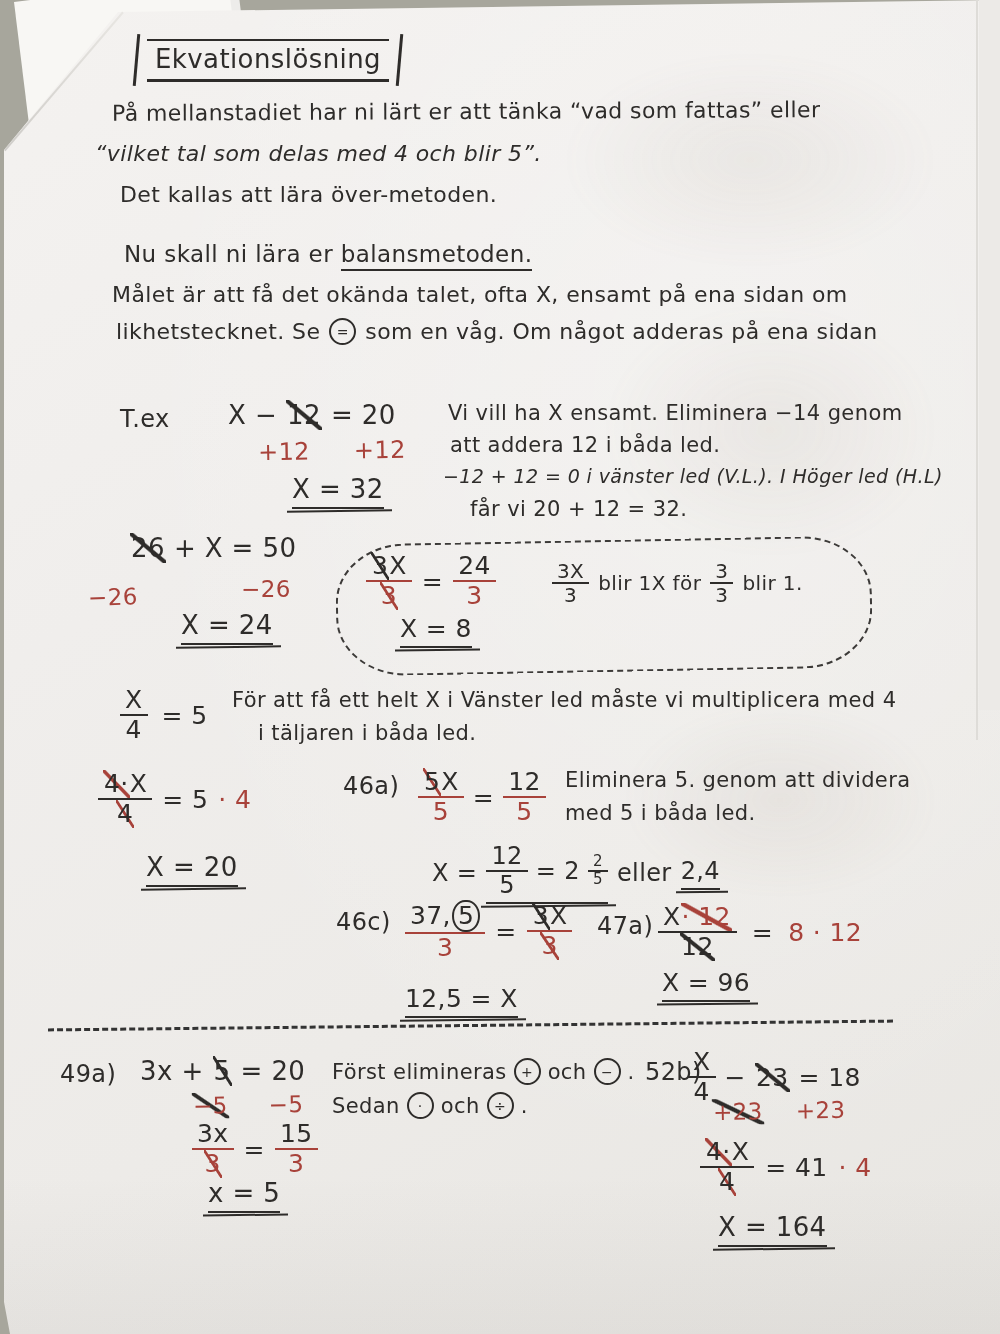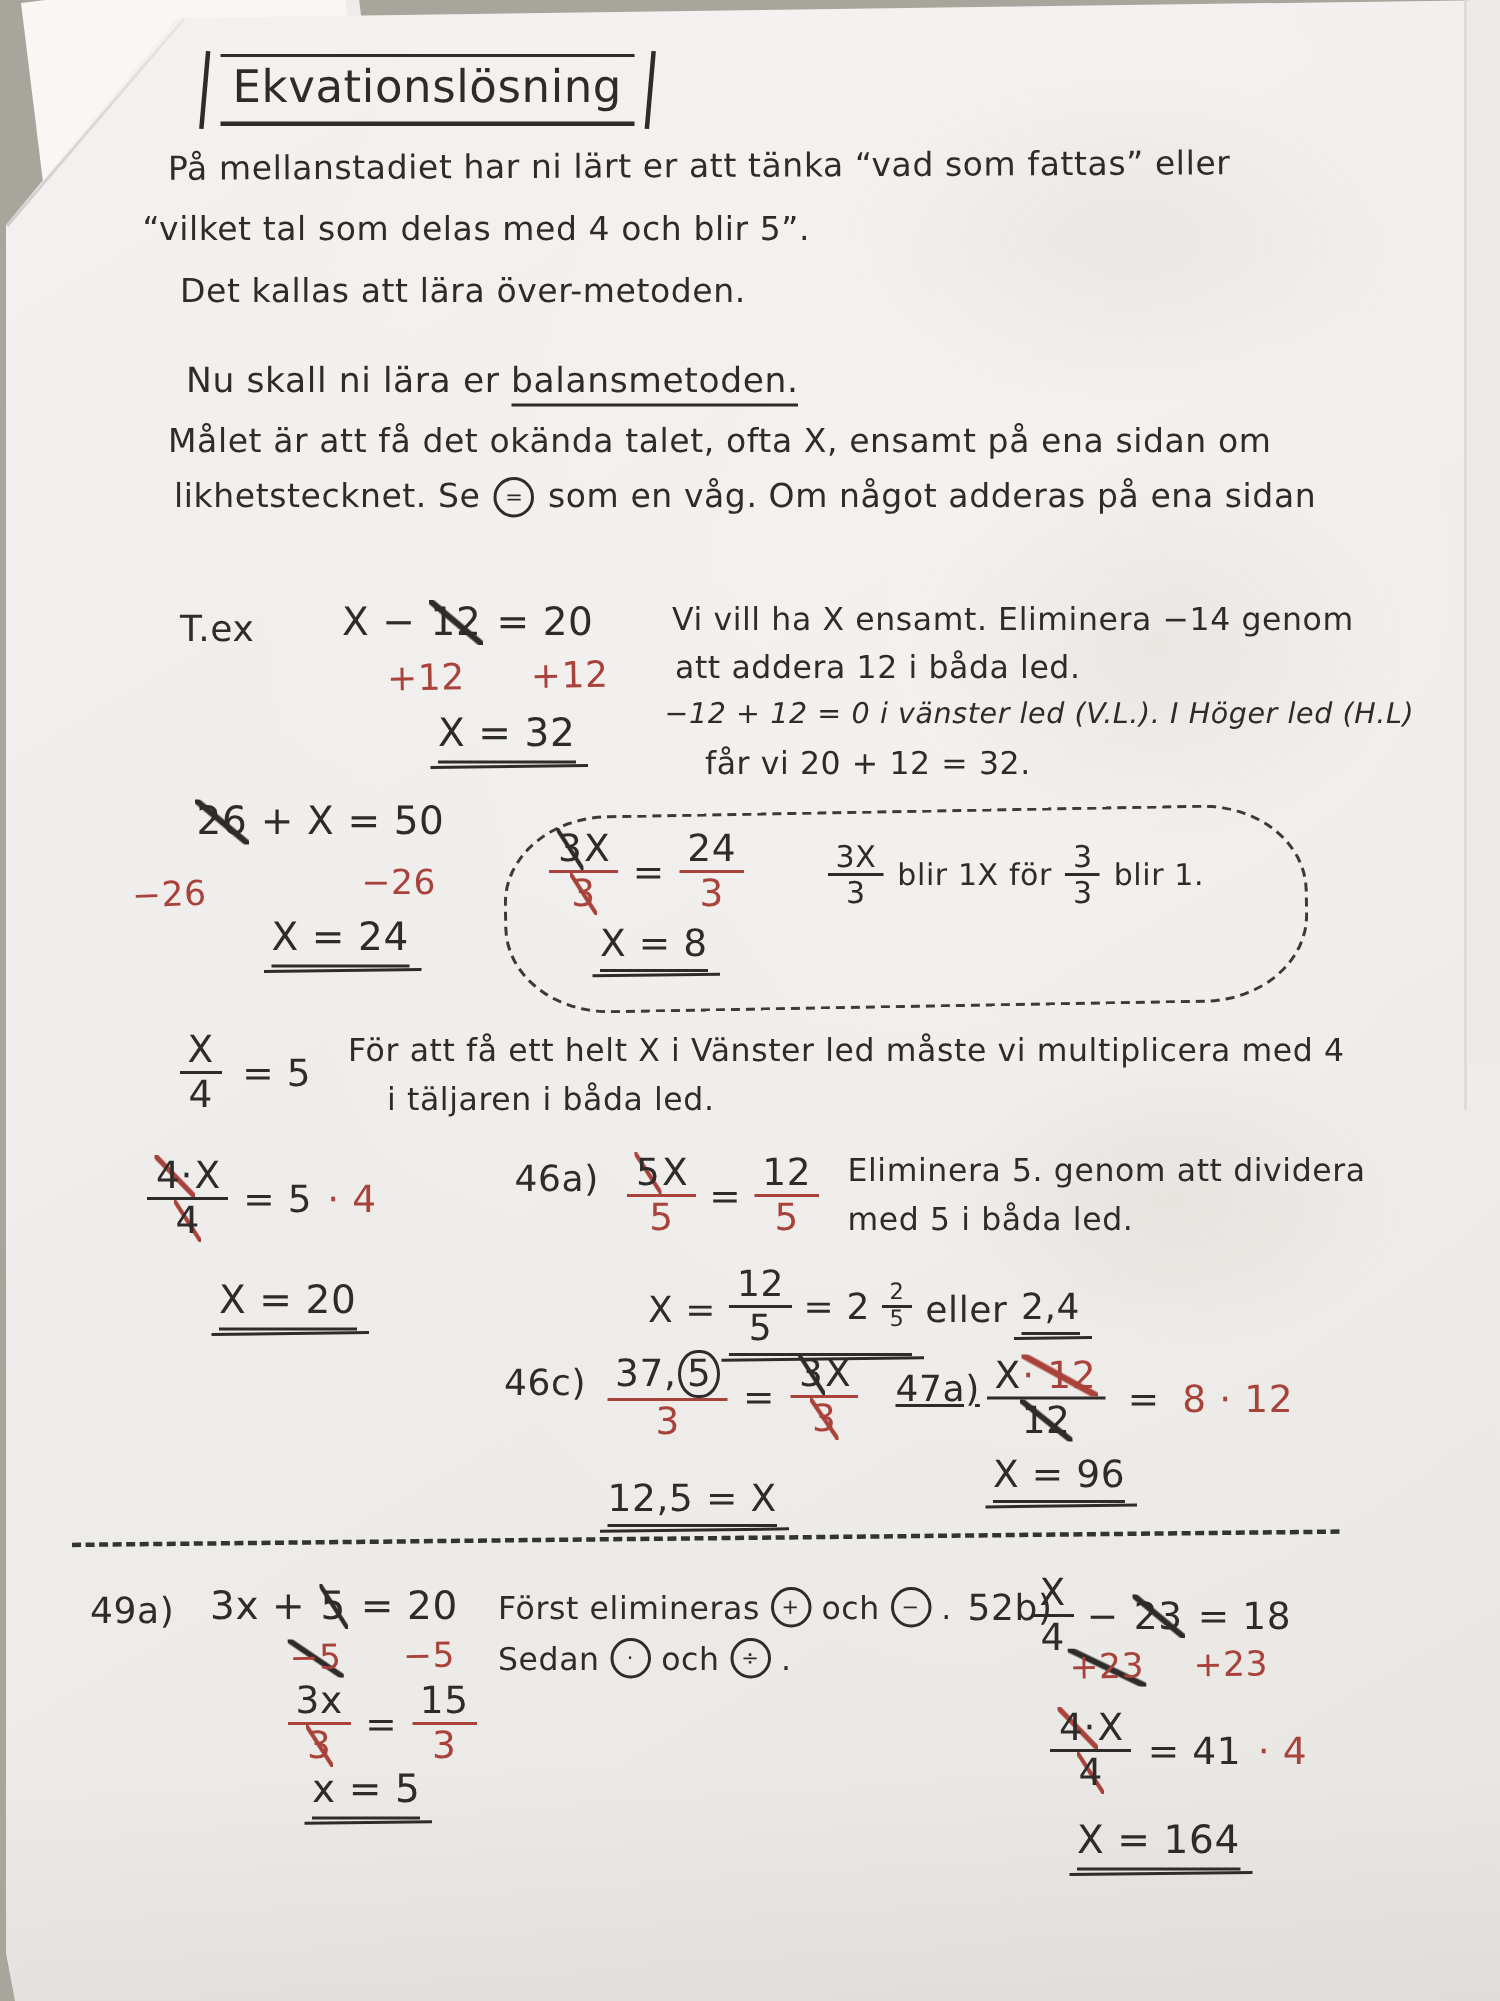--- a/index.html
+++ b/index.html
@@ -29,21 +29,21 @@
   .du{display:inline-block;position:relative;border-bottom:2px solid #2e2c2a;padding-bottom:3px;}
   .du::after{content:"";position:absolute;left:-5px;right:-8px;bottom:-5px;height:2px;background:#2e2c2a;transform:rotate(-.7deg);}
   .fr{display:inline-flex;flex-direction:column;align-items:center;vertical-align:middle;line-height:1.12;}
   .fr .n{padding:0 5px;border-bottom:2px solid #2e2c2a;}
   .fr.rb .n{border-bottom-color:#a8423a;}
   .fr .d{padding:0 5px;}
   .fr.small{font-size:15px;line-height:1.05;}
   .circ{display:inline-flex;align-items:center;justify-content:center;width:23px;height:23px;border:2px solid #2e2c2a;border-radius:50%;font-size:14px;line-height:1;}
   .oval5{display:inline-block;border:2px solid #2e2c2a;border-radius:55%/60%;padding:0 4px;margin-left:1px;}
   .tbar{display:inline-block;width:3px;height:52px;background:#2e2c2a;vertical-align:middle;margin:0 9px;transform:rotate(5deg);}
-  .title-text{display:inline-block;font-size:30px;border-top:2px solid #2e2c2a;border-bottom:3px solid #2e2c2a;padding:3px 8px 5px;vertical-align:middle;}
+  .title-text{display:inline-block;font-size:26px;border-top:2px solid #2e2c2a;border-bottom:3px solid #2e2c2a;padding:3px 8px 5px;vertical-align:middle;}
   .bubble{position:absolute;z-index:3;border:2.5px dashed #3c3a38;border-radius:70px/58px;transform:rotate(-1deg);}
   .sep{position:absolute;z-index:4;border-top:3.5px dashed #333;transform:rotate(-.6deg);}
 </style>
 </head>
 <body>
 
 <div class="scene">
   <div class="stack"></div>
   <div class="paper"></div>
   <div class="fold"></div>
@@ -51,21 +51,21 @@
   <div class="rsliver"></div>
   <div class="ghost" style="left:560px;top:50px;width:380px;height:220px;"></div>
   <div class="ghost" style="left:600px;top:300px;width:340px;height:260px;"></div>
   <div class="ghost" style="left:620px;top:700px;width:320px;height:200px;"></div>
 
   <div class="pos" style="left:126px;top:34px;">
     <span class="tbar"></span><span class="title-text">Ekvationslösning</span><span class="tbar"></span>
   </div>
 
   <div class="pos f22" style="left:112px;top:99px;transform:rotate(-.3deg);">På mellanstadiet har ni lärt er att tänka “vad som fattas” eller</div>
-  <div class="pos f22" style="left:95px;top:141px;">“vilket tal som delas med 4 och blir 5”.</div>
+  <div class="pos f22" style="left:95px;top:141px;font-style:italic;">“vilket tal som delas med 4 och blir 5”.</div>
   <div class="pos f22" style="left:120px;top:182px;">Det kallas att lära över-metoden.</div>
 
   <div class="pos f23" style="left:124px;top:241px;">
     <span>Nu skall ni lära er</span>
     <span class="ul">balansmetoden.</span>
   </div>
 
   <div class="pos f22" style="left:112px;top:282px;">Målet är att få det okända talet, ofta X, ensamt på ena sidan om</div>
   <div class="pos f22 row" style="left:116px;top:318px;gap:9px;">
     <span>likhetstecknet. Se</span>
@@ -193,21 +193,21 @@
     <span>=</span>
     <span class="fr rb">
       <span class="n"><span class="sl">3</span><span>X</span></span>
       <span class="d red"><span class="slr">3</span></span>
     </span>
   </div>
   <div class="pos f25" style="left:405px;top:984px;">
     <span class="du">12,5 = X</span>
   </div>
 
-  <div class="pos f24" style="left:597px;top:912px;text-decoration:underline;">47a)</div>
+  <div class="pos f24" style="left:597px;top:912px;">47a)</div>
   <div class="pos f25 row" style="left:658px;top:903px;gap:15px;">
     <span class="fr">
       <span class="n"><span>X</span><span class="red slr">· 12</span></span>
       <span class="d"><span class="sl">12</span></span>
     </span>
     <span>=</span>
     <span class="red">8 · 12</span>
   </div>
   <div class="pos f25" style="left:662px;top:968px;">
     <span class="du">X = 96</span>

